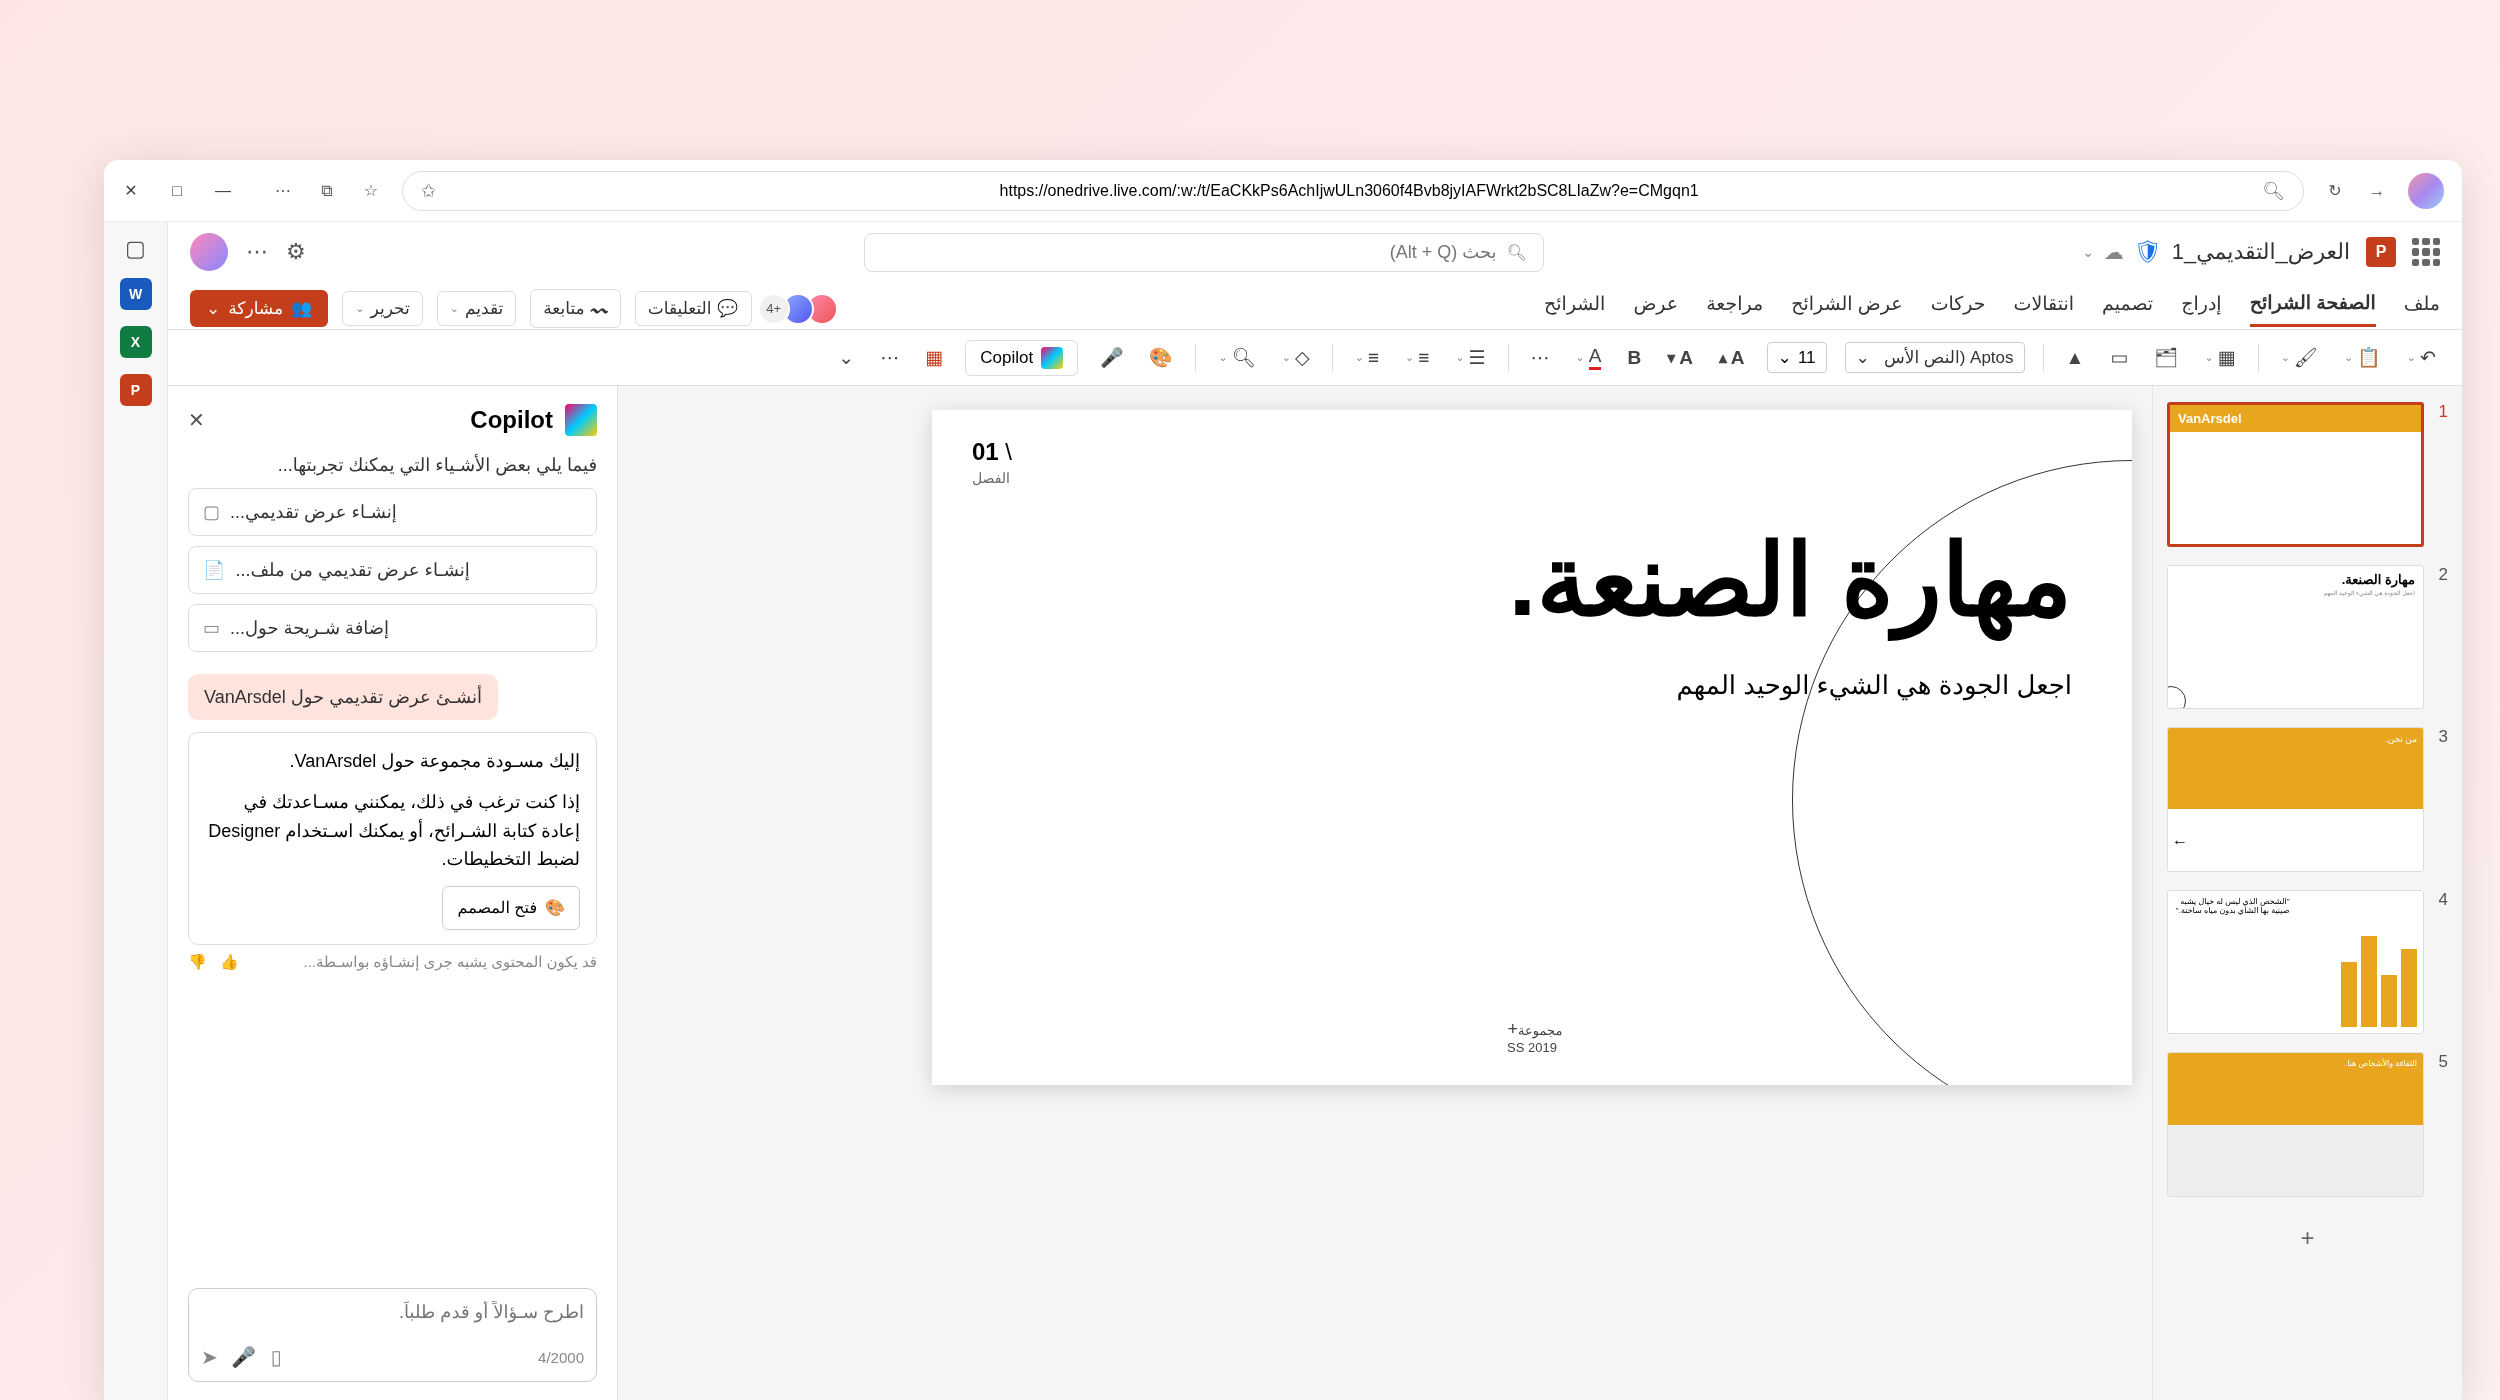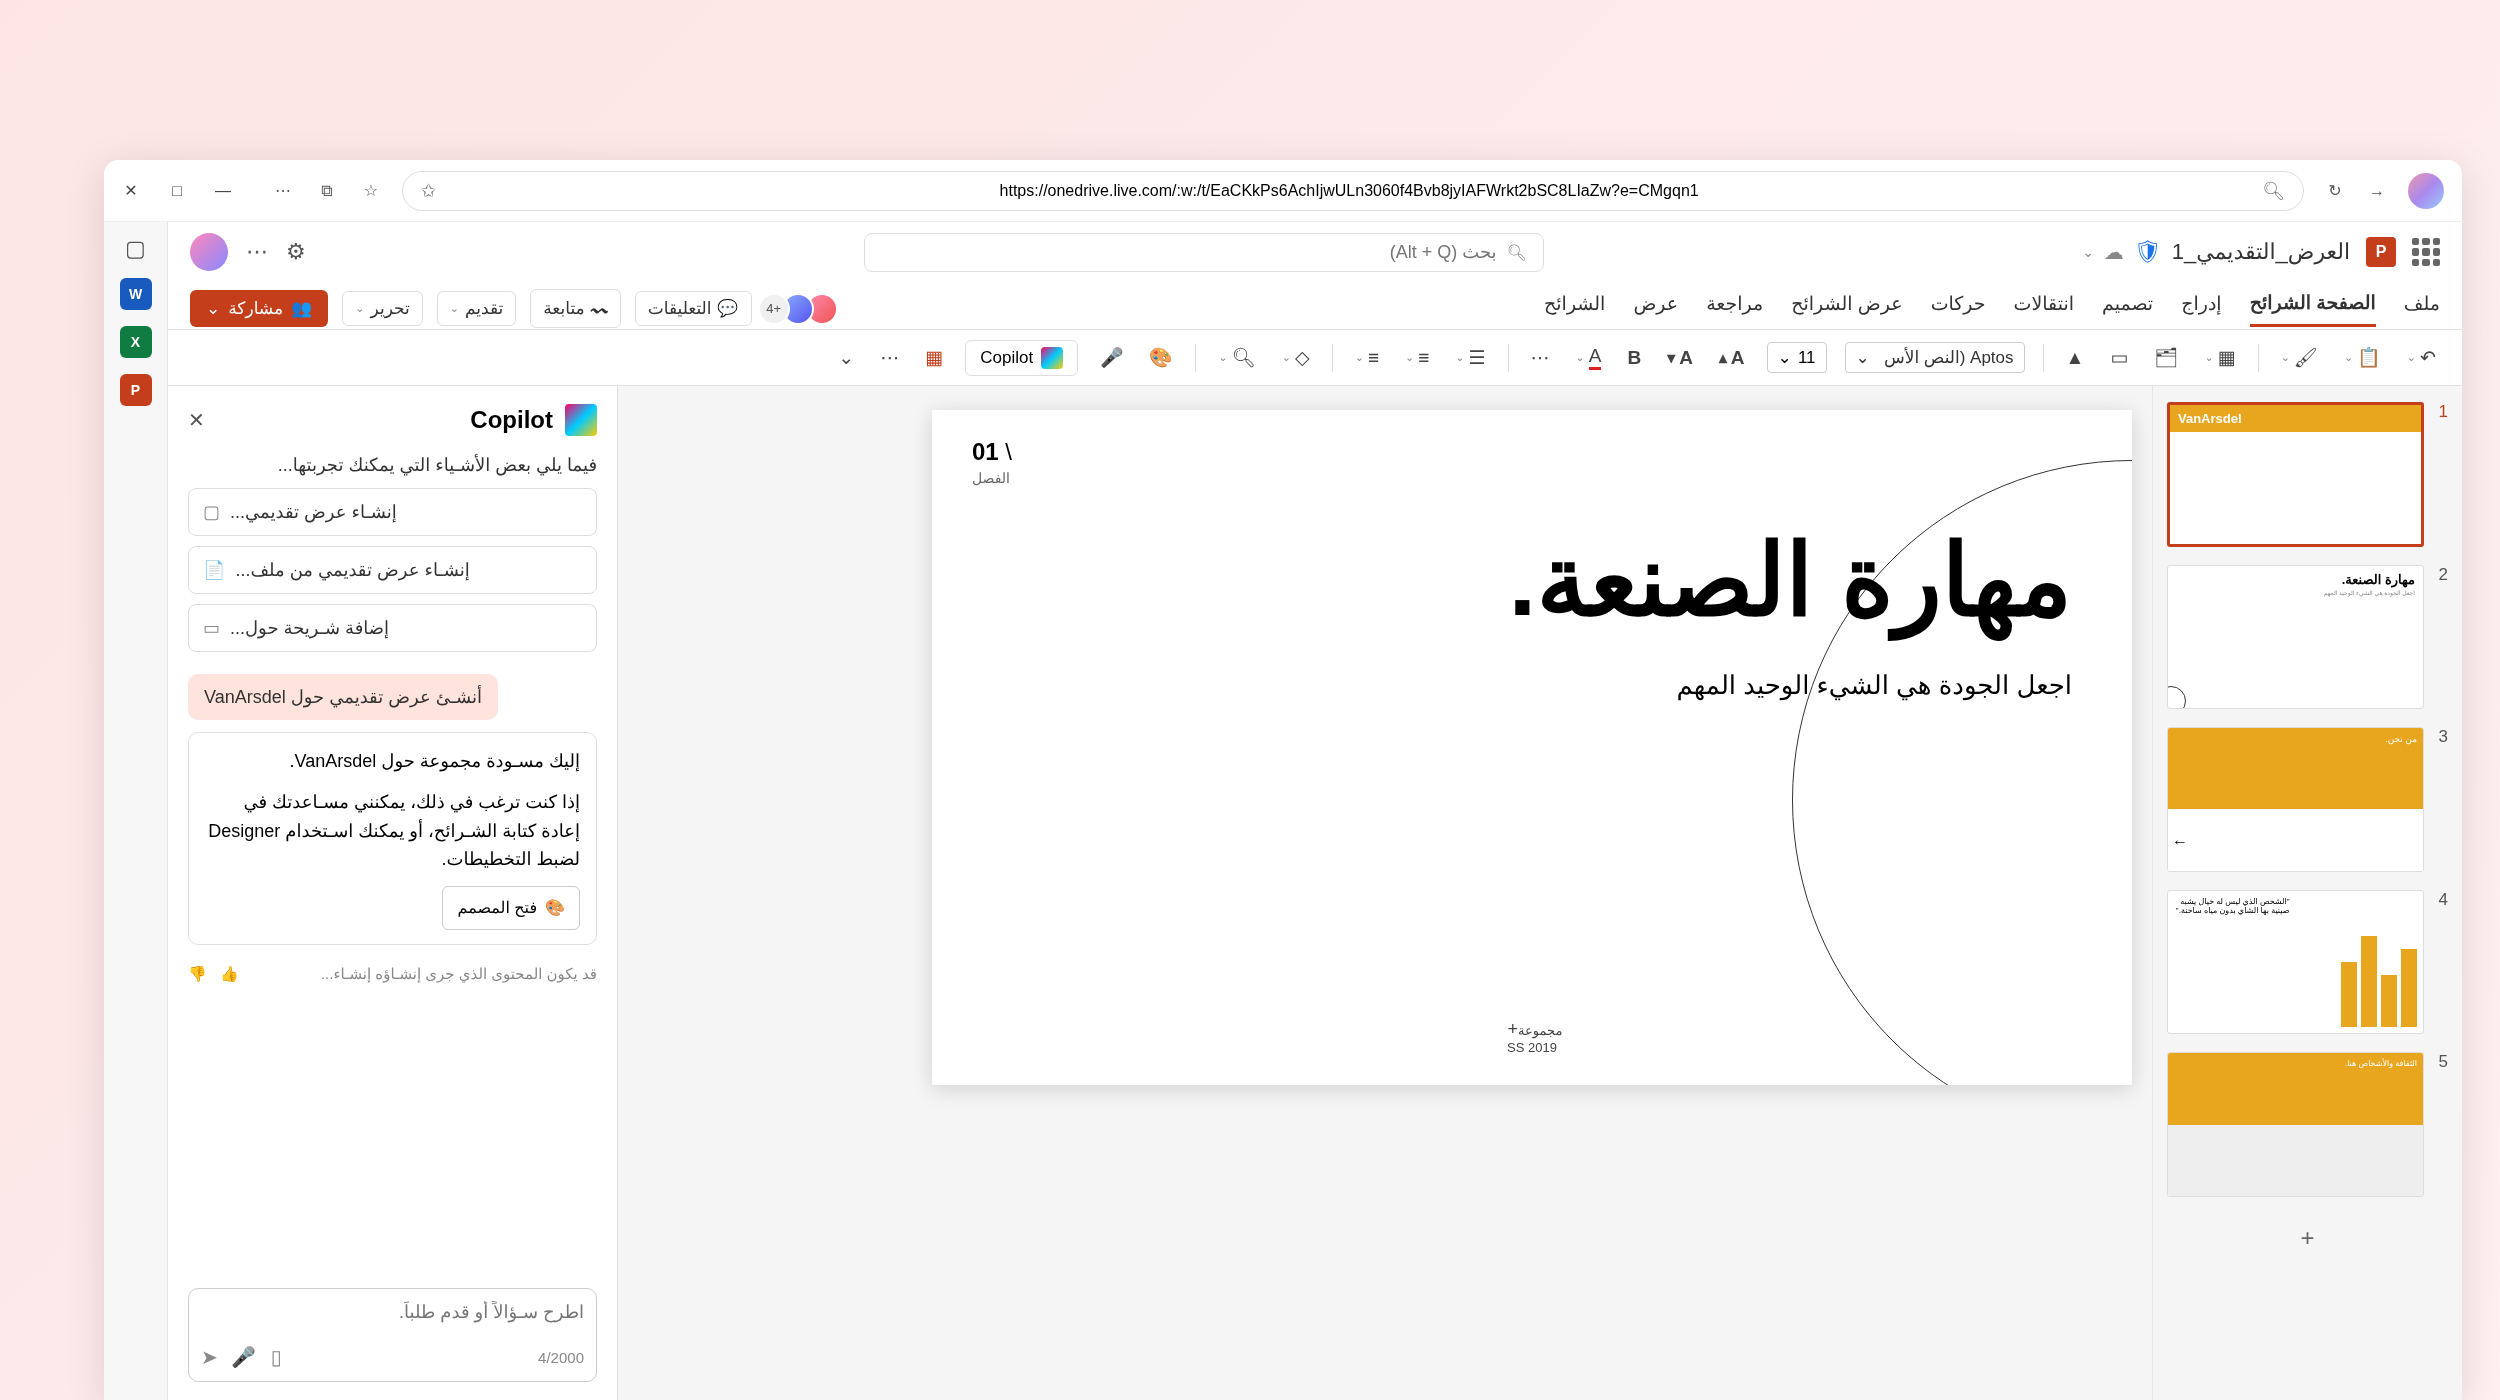--- a/index.html
+++ b/index.html
@@ -60,21 +60,21 @@
 .canvas-area { flex: 1; display: flex; align-items: flex-start; justify-content: flex-start; padding: 24px 20px; }
 .slide { width: 100%; max-width: 1200px; aspect-ratio: 16/9; background: #fff; box-shadow: 0 4px 20px rgba(0,0,0,0.15); position: relative; overflow: hidden; }
 .copilot-panel { width: 450px; background: #fff; border-right: 1px solid #e0e0e0; display: flex; flex-direction: column; padding: 18px 20px; }
 .cop-head { display: flex; align-items: center; justify-content: space-between; margin-bottom: 18px; }
 .cop-title { display: flex; align-items: center; gap: 12px; font-size: 24px; font-weight: 600; }
 .cop-close { font-size: 20px; color: #555; cursor: pointer; }
 .cop-intro { font-size: 18px; color: #333; margin-bottom: 12px; text-align: right; }
 .cop-suggest { display: flex; align-items: center; justify-content: flex-end; gap: 10px; padding: 12px 14px; border: 1px solid #ddd; border-radius: 8px; margin-bottom: 10px; cursor: pointer; font-size: 18px; color: #333; }
 .cop-suggest .sicon { color: #888; }
 .cop-user-msg { background: #ffe3dd; color: #333; padding: 12px 16px; border-radius: 10px; font-size: 18px; margin: 12px 0; text-align: right; align-self: flex-end; max-width: 90%; }
-.cop-reply { padding: 14px 16px; border: 1px solid #e0e0e0; border-radius: 10px; font-size: 18px; line-height: 1.6; text-align: right; margin-bottom: 12px; }
+.cop-reply { padding: 14px 16px; border: 1px solid #e0e0e0; border-radius: 10px; font-size: 18px; line-height: 1.6; text-align: right; }
 .cop-reply p { margin-bottom: 12px; }
 .designer-btn { display: inline-flex; align-items: center; gap: 8px; padding: 8px 14px; border: 1px solid #ccc; border-radius: 6px; font-size: 16px; cursor: pointer; }
 .cop-feedback { display: flex; gap: 14px; align-items: center; color: #888; font-size: 15px; padding: 8px 0; }
 .cop-feedback .fbtxt { flex: 1; text-align: right; direction: rtl; }
 .cop-input { margin-top: auto; border: 1px solid #ccc; border-radius: 10px; padding: 12px; }
 .cop-input textarea { width: 100%; border: none; outline: none; resize: none; font-size: 18px; text-align: right; font-family: inherit; color: #333; height: 32px; }
 .cop-input-row { display: flex; justify-content: space-between; align-items: center; margin-top: 8px; color: #888; }
 .cop-input-icons { display: flex; gap: 14px; font-size: 20px; }
 .cop-counter { font-size: 15px; direction: ltr; }
 .slide-num { position: absolute; top: 28px; left: 40px; font-size: 24px; font-weight: 700; direction: ltr; }
@@ -358,21 +358,21 @@
         <div class="cop-reply">
           <p>إليك مسـودة مجموعة حول VanArsdel.</p>
           <p>إذا كنت ترغب في ذلك، يمكنني مسـاعدتك في إعادة كتابة الشـرائح، أو يمكنك اسـتخدام Designer لضبط التخطيطات.</p>
           <div class="designer-btn">
             <span>🎨</span>
             <span>فتح المصمم</span>
           </div>
         </div>
 
         <div class="cop-feedback">
-          <span class="fbtxt">قد يكون المحتوى الذي جرى إنشـاؤه إنشـاء...</span>
+          <span class="fbtxt">قد يكون المحتوى يشبه جرى إنشـاؤه بواسـطة...</span>
           <span style="cursor:pointer;">👍</span>
           <span style="cursor:pointer;">👎</span>
         </div>
 
         <div class="cop-input">
           <textarea placeholder="اطرح سـؤالاً أو قدم طلباً." style=""></textarea>
           <div class="cop-input-row">
             <span class="cop-counter">4/2000</span>
             <div class="cop-input-icons">
               <span style="cursor:pointer;">▯</span>

